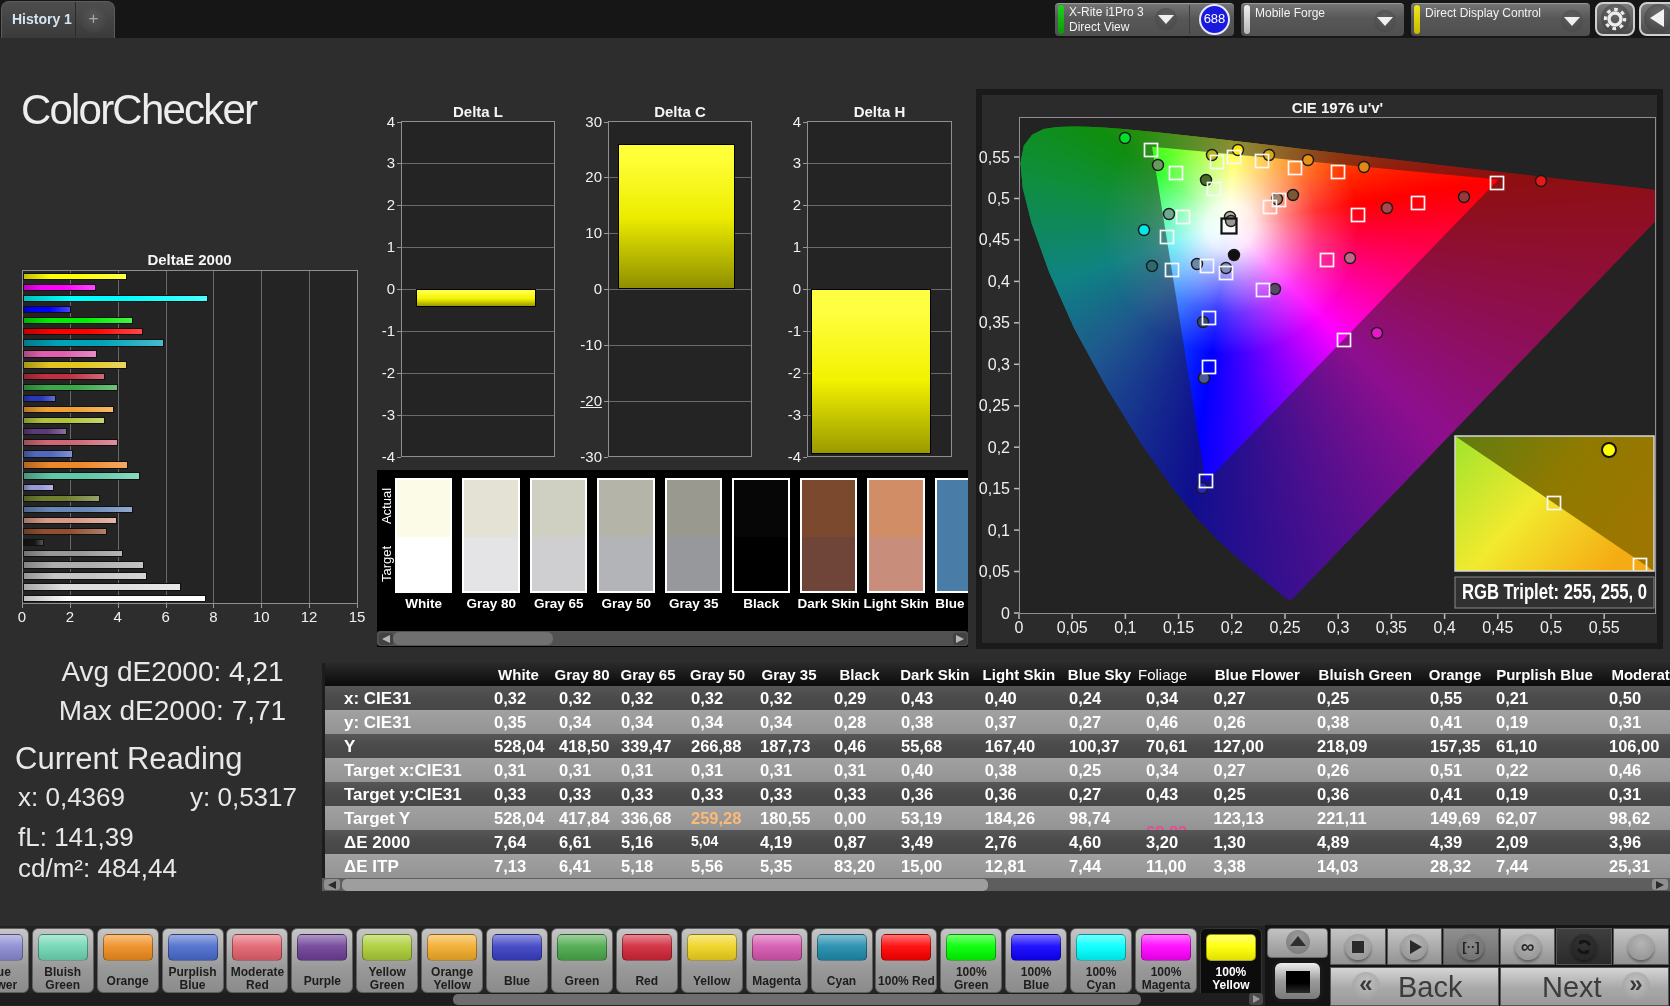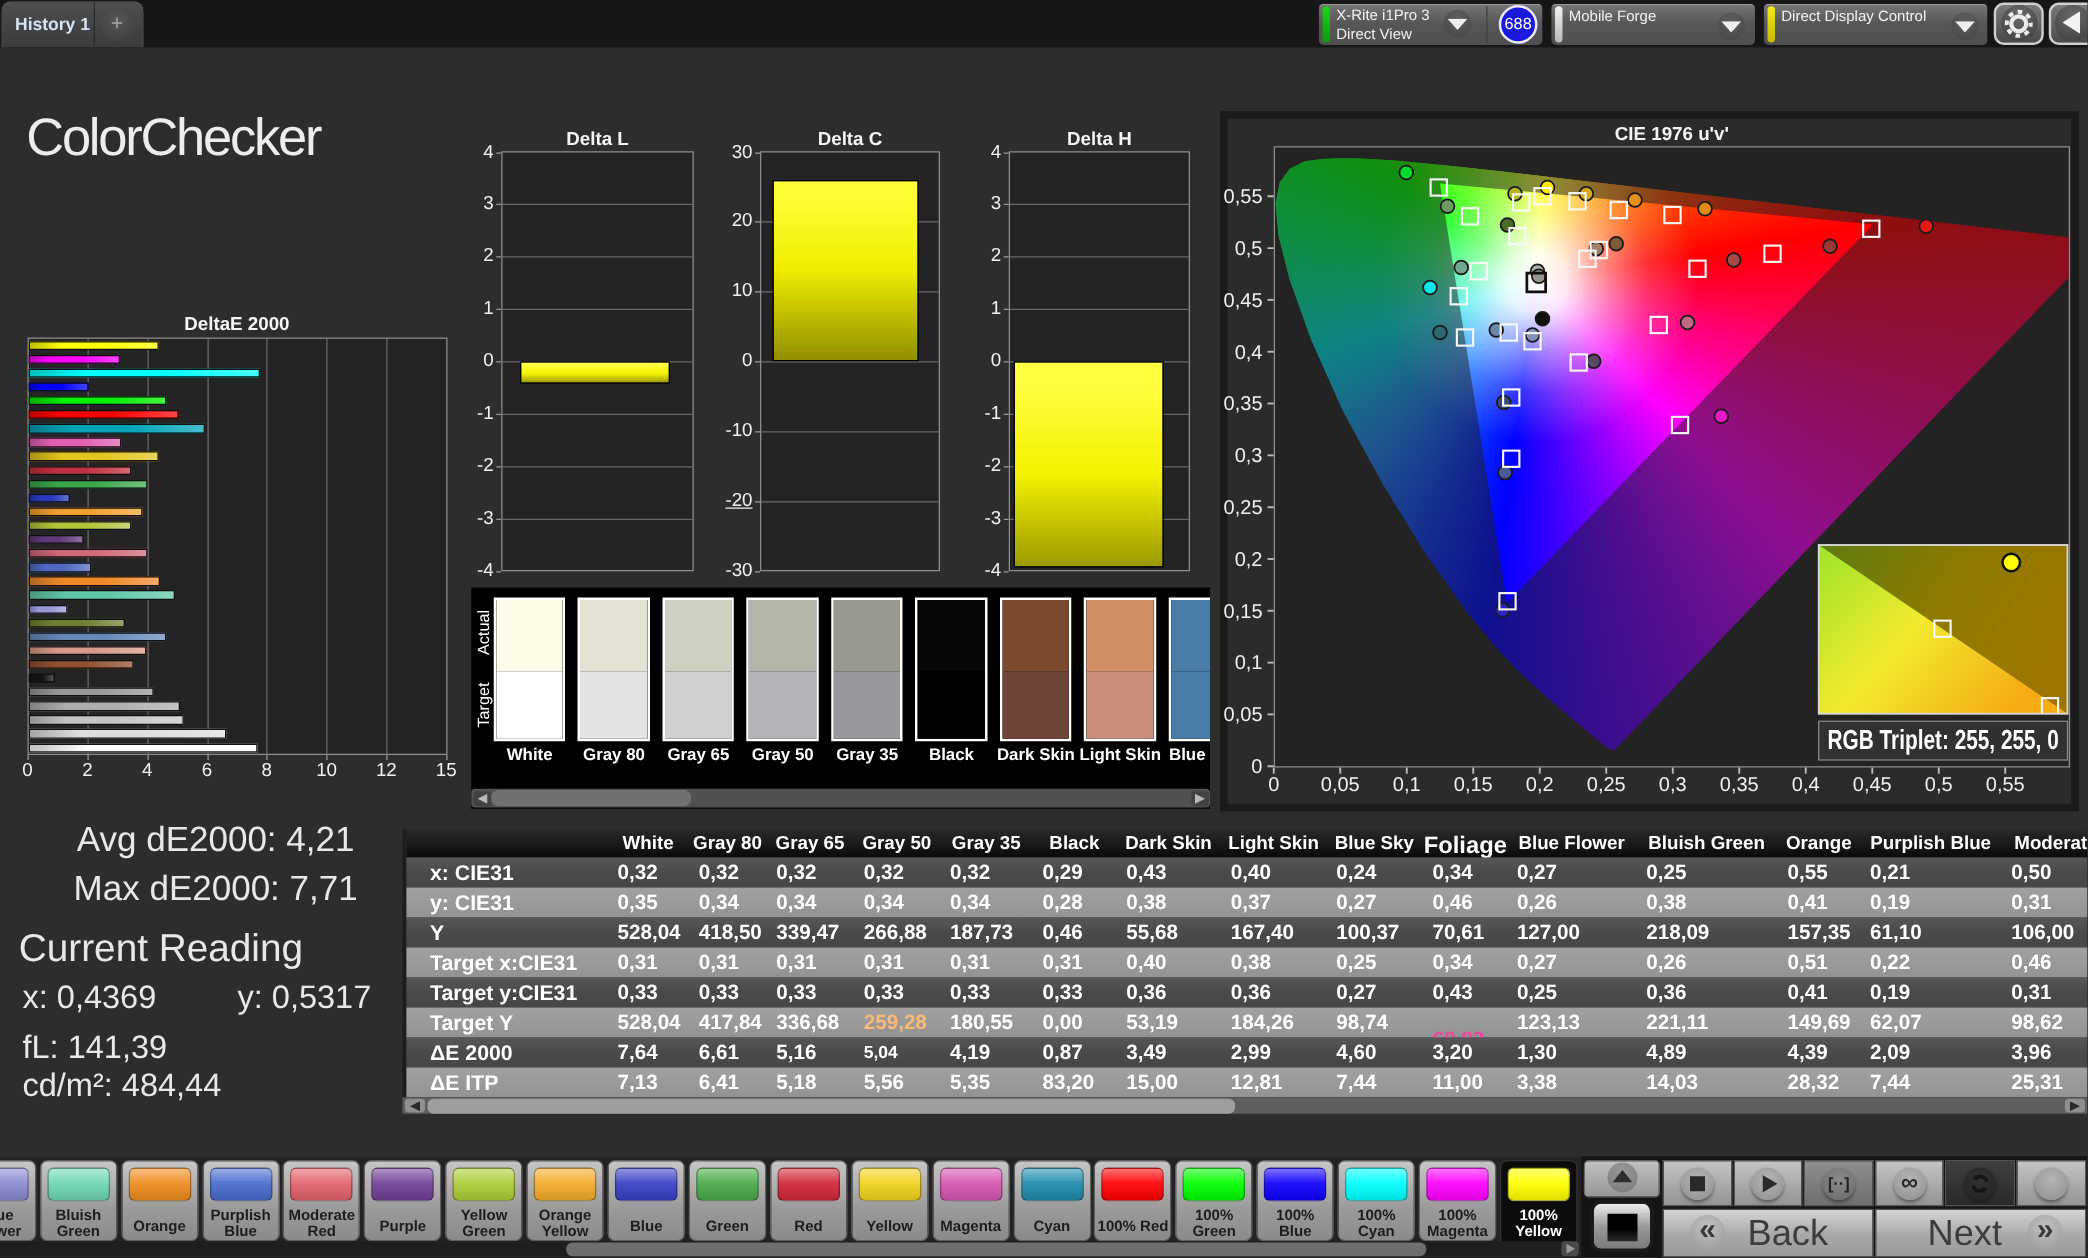--- a/index.html
+++ b/index.html
@@ -405,21 +405,21 @@
       <div class="abs" style="left:0;top:0;width:1348px;height:23px;background:linear-gradient(180deg,#2a2a2a,#0a0a0a);"></div>
       <div class="abs" style="left:161.0px;top:3px;width:65px;text-align:center;color:#fff;font-size:15px;font-weight:bold;white-space:nowrap;">White</div>
       <div class="abs" style="left:226.0px;top:3px;width:62px;text-align:center;color:#fff;font-size:15px;font-weight:bold;white-space:nowrap;">Gray 80</div>
       <div class="abs" style="left:288.0px;top:3px;width:70px;text-align:center;color:#fff;font-size:15px;font-weight:bold;white-space:nowrap;">Gray 65</div>
       <div class="abs" style="left:358.0px;top:3px;width:69px;text-align:center;color:#fff;font-size:15px;font-weight:bold;white-space:nowrap;">Gray 50</div>
       <div class="abs" style="left:427.0px;top:3px;width:74px;text-align:center;color:#fff;font-size:15px;font-weight:bold;white-space:nowrap;">Gray 35</div>
       <div class="abs" style="left:501.0px;top:3px;width:67px;text-align:center;color:#fff;font-size:15px;font-weight:bold;white-space:nowrap;">Black</div>
       <div class="abs" style="left:568.0px;top:3px;width:83.7px;text-align:center;color:#fff;font-size:15px;font-weight:bold;white-space:nowrap;">Dark Skin</div>
       <div class="abs" style="left:651.7px;top:3px;width:84.3px;text-align:center;color:#fff;font-size:15px;font-weight:bold;white-space:nowrap;">Light Skin</div>
       <div class="abs" style="left:736.0px;top:3px;width:77px;text-align:center;color:#fff;font-size:15px;font-weight:bold;white-space:nowrap;">Blue Sky</div>
-      <div class="abs" style="left:813.0px;top:3px;width:67.5px;text-align:right;color:#fff;font-size:19px;font-weight:bold;white-space:nowrap;">Foliage</div>
+      <div class="abs" style="left:813.0px;top:3px;width:67.5px;text-align:left;color:#fff;font-size:15px;font-weight:normal;white-space:nowrap;">Foliage</div>
       <div class="abs" style="left:880.5px;top:3px;width:103.5px;text-align:center;color:#fff;font-size:15px;font-weight:bold;white-space:nowrap;">Blue Flower</div>
       <div class="abs" style="left:984.0px;top:3px;width:112.5px;text-align:center;color:#fff;font-size:15px;font-weight:bold;white-space:nowrap;">Bluish Green</div>
       <div class="abs" style="left:1097.0px;top:3px;width:66px;text-align:center;color:#fff;font-size:15px;font-weight:bold;white-space:nowrap;">Orange</div>
       <div class="abs" style="left:1163.0px;top:3px;width:113px;text-align:center;color:#fff;font-size:15px;font-weight:bold;white-space:nowrap;">Purplish Blue</div>
       <div class="abs" style="left:1276.0px;top:3px;width:120px;text-align:center;color:#fff;font-size:15px;font-weight:bold;white-space:nowrap;">Moderate Red</div>
       <div class="abs" style="left:0;top:23px;width:1348px;height:24px;background:linear-gradient(180deg,rgba(255,255,255,0.07),rgba(255,255,255,0) 50%,rgba(0,0,0,0.05)),#4a4a4a;"></div>
       <div class="abs" style="left:19px;top:26px;color:#fff;font-size:17px;font-weight:bold;white-space:nowrap;">x: CIE31</div>
       <div class="abs" style="left:169.0px;top:26px;color:#fff;font-size:16.5px;font-weight:bold;white-space:nowrap;">0,32</div>
       <div class="abs" style="left:234.0px;top:26px;color:#fff;font-size:16.5px;font-weight:bold;white-space:nowrap;">0,32</div>
       <div class="abs" style="left:296.0px;top:26px;color:#fff;font-size:16.5px;font-weight:bold;white-space:nowrap;">0,32</div>
@@ -522,21 +522,21 @@
       <div class="abs" style="left:1284.0px;top:146px;color:#fff;font-size:16.5px;font-weight:bold;white-space:nowrap;">98,62</div>
       <div class="abs" style="left:0;top:167px;width:1348px;height:24px;background:linear-gradient(180deg,rgba(255,255,255,0.07),rgba(255,255,255,0) 50%,rgba(0,0,0,0.05)),#4a4a4a;"></div>
       <div class="abs" style="left:19px;top:170px;color:#fff;font-size:17px;font-weight:bold;white-space:nowrap;">ΔE 2000</div>
       <div class="abs" style="left:169.0px;top:170px;color:#fff;font-size:16.5px;font-weight:bold;white-space:nowrap;">7,64</div>
       <div class="abs" style="left:234.0px;top:170px;color:#fff;font-size:16.5px;font-weight:bold;white-space:nowrap;">6,61</div>
       <div class="abs" style="left:296.0px;top:170px;color:#fff;font-size:16.5px;font-weight:bold;white-space:nowrap;">5,16</div>
       <div class="abs" style="left:366.0px;top:170px;color:#fff;font-size:14px;font-weight:bold;white-space:nowrap;">5,04</div>
       <div class="abs" style="left:435.0px;top:170px;color:#fff;font-size:16.5px;font-weight:bold;white-space:nowrap;">4,19</div>
       <div class="abs" style="left:509.0px;top:170px;color:#fff;font-size:16.5px;font-weight:bold;white-space:nowrap;">0,87</div>
       <div class="abs" style="left:576.0px;top:170px;color:#fff;font-size:16.5px;font-weight:bold;white-space:nowrap;">3,49</div>
-      <div class="abs" style="left:659.7px;top:170px;color:#fff;font-size:16.5px;font-weight:bold;white-space:nowrap;">2,99</div>
+      <div class="abs" style="left:659.7px;top:170px;color:#fff;font-size:16.5px;font-weight:bold;white-space:nowrap;">2,76</div>
       <div class="abs" style="left:744.0px;top:170px;color:#fff;font-size:16.5px;font-weight:bold;white-space:nowrap;">4,60</div>
       <div class="abs" style="left:821.0px;top:170px;color:#fff;font-size:16.5px;font-weight:bold;white-space:nowrap;">3,20</div>
       <div class="abs" style="left:888.5px;top:170px;color:#fff;font-size:16.5px;font-weight:bold;white-space:nowrap;">1,30</div>
       <div class="abs" style="left:992.0px;top:170px;color:#fff;font-size:16.5px;font-weight:bold;white-space:nowrap;">4,89</div>
       <div class="abs" style="left:1105.0px;top:170px;color:#fff;font-size:16.5px;font-weight:bold;white-space:nowrap;">4,39</div>
       <div class="abs" style="left:1171.0px;top:170px;color:#fff;font-size:16.5px;font-weight:bold;white-space:nowrap;">2,09</div>
       <div class="abs" style="left:1284.0px;top:170px;color:#fff;font-size:16.5px;font-weight:bold;white-space:nowrap;">3,96</div>
       <div class="abs" style="left:0;top:191px;width:1348px;height:24px;background:linear-gradient(180deg,rgba(255,255,255,0.07),rgba(255,255,255,0) 50%,rgba(0,0,0,0.05)),#9a9a9a;"></div>
       <div class="abs" style="left:19px;top:194px;color:#fff;font-size:17px;font-weight:bold;white-space:nowrap;">ΔE ITP</div>
       <div class="abs" style="left:169.0px;top:194px;color:#fff;font-size:16.5px;font-weight:bold;white-space:nowrap;">7,13</div>

